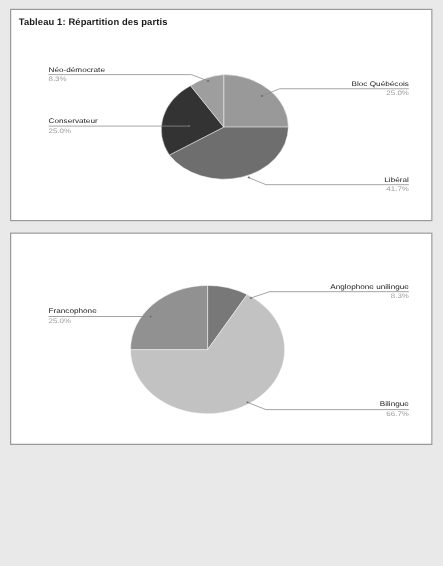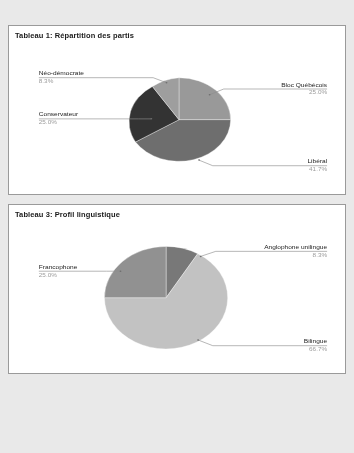--- a/index.html
+++ b/index.html
@@ -11,21 +11,20 @@
     overflow: hidden;
   }
   .page {
     width: 354px;
     height: 363px;
     background: #e9e9e9;
     padding: 7px 8px;
     display: flex;
     flex-direction: column;
     gap: 9px;
-    margin-top: 18px;
   }
   .panel {
     position: relative;
     background: #ffffff;
     border: 1px solid #9a9a9a;
     flex: 1 1 0;
     overflow: hidden;
   }
   .panel-title {
     position: absolute;
@@ -98,21 +97,20 @@
       <text class="cb-pct" x="320" y="84.5" text-anchor="end">25.0%</text>
 
       <path class="leader" d="M 191 166 L 205 173 L 320 173"></path>
       <circle class="dot" cx="191.2" cy="165.8" r="0.9"></circle>
       <text class="cb-name" x="320" y="170" text-anchor="end">Libéral</text>
       <text class="cb-pct" x="320" y="179.5" text-anchor="end">41.7%</text>
     </svg>
   </div>
 
   <div class="panel">
-    <div class="panel-title">Tableau 3: Profil linguistique</div>
 
     <svg class="chartsvg" viewBox="0 0 338 203" preserveAspectRatio="none">
 
       <path d="M 158 112 L 158 50 A 62 62 0 0 1 189.86 58.76 Z" fill="#787878" stroke="#ffffff" stroke-width="0.4"></path>
 
       <path d="M 158 112 L 189.86 58.76 A 62 62 0 1 1 96 112 Z" fill="#c2c2c2" stroke="#ffffff" stroke-width="0.4"></path>
 
       <path d="M 158 112 L 96 112 A 62 62 0 0 1 158 50 Z" fill="#919191" stroke="#ffffff" stroke-width="0.4"></path>
 
       <path class="leader" d="M 193 62 L 208 56 L 320 56"></path>

